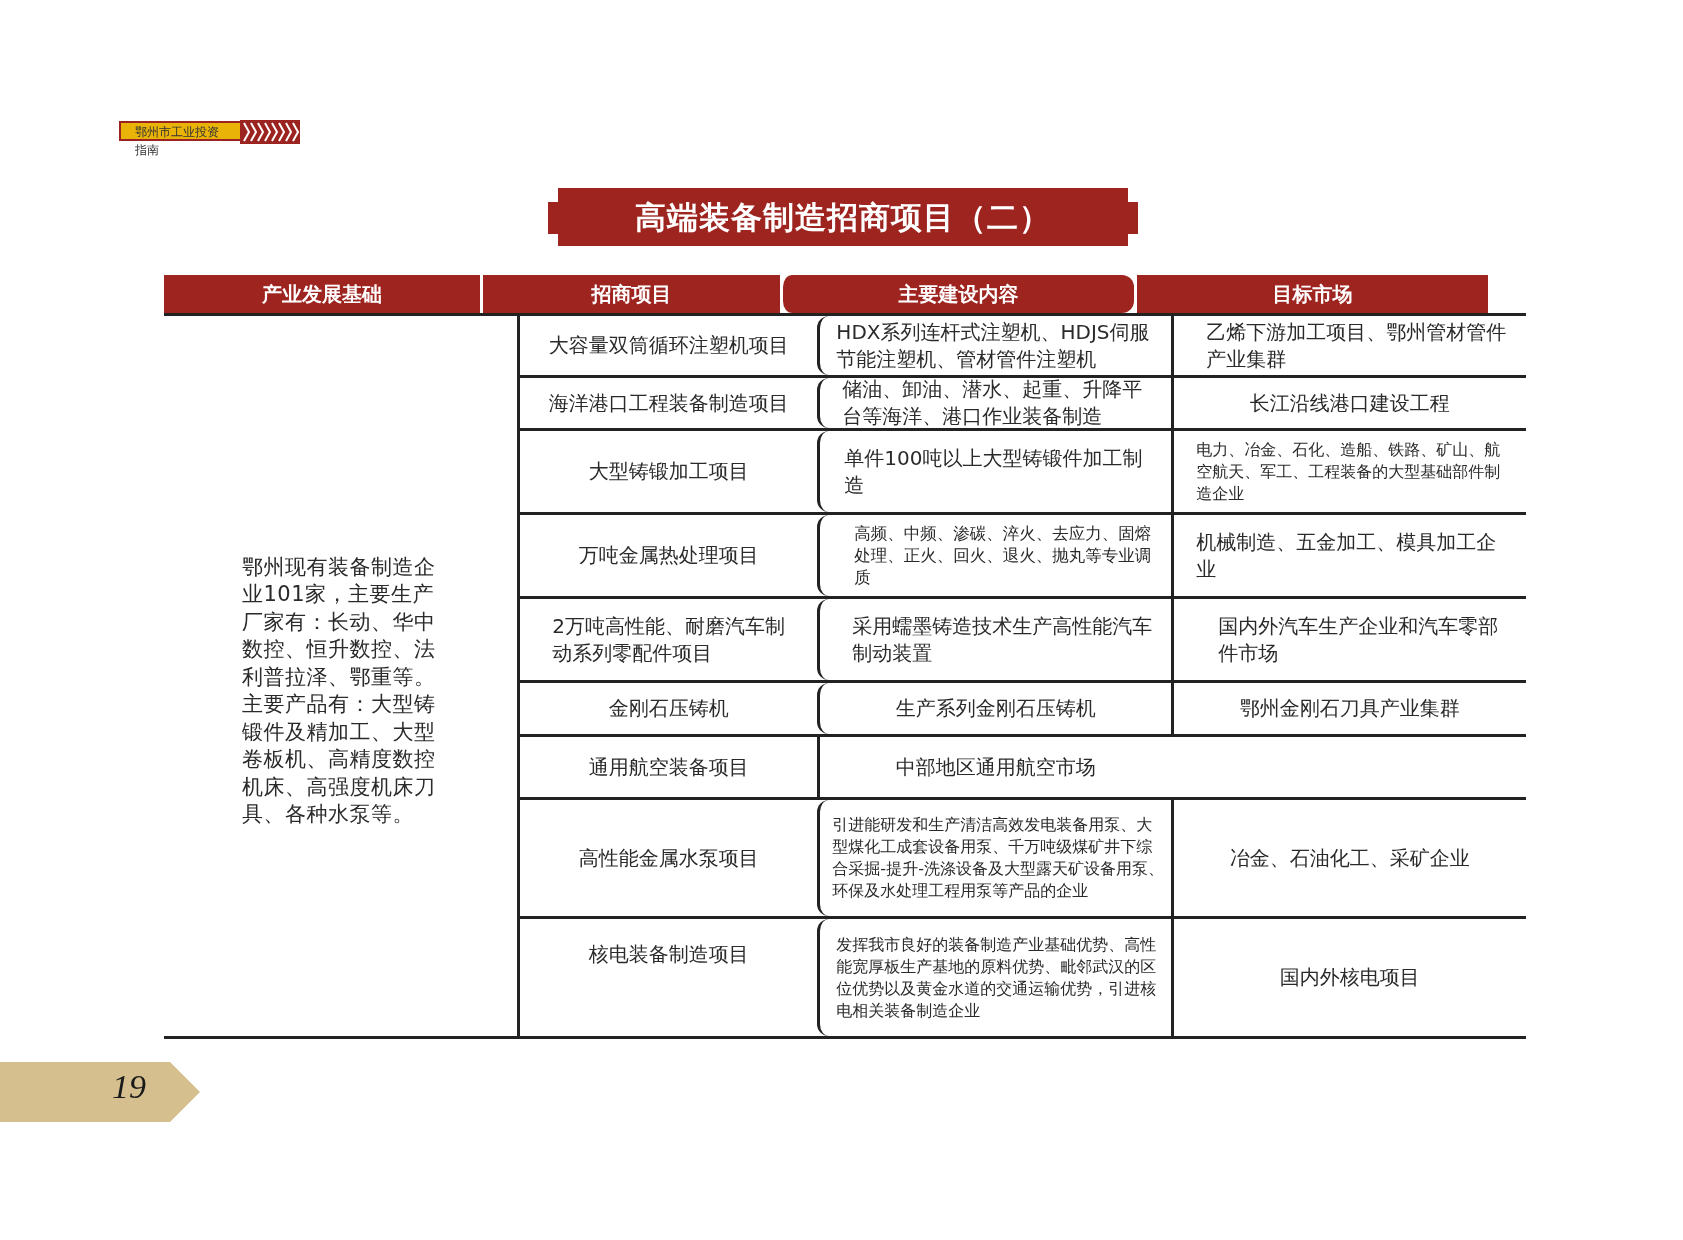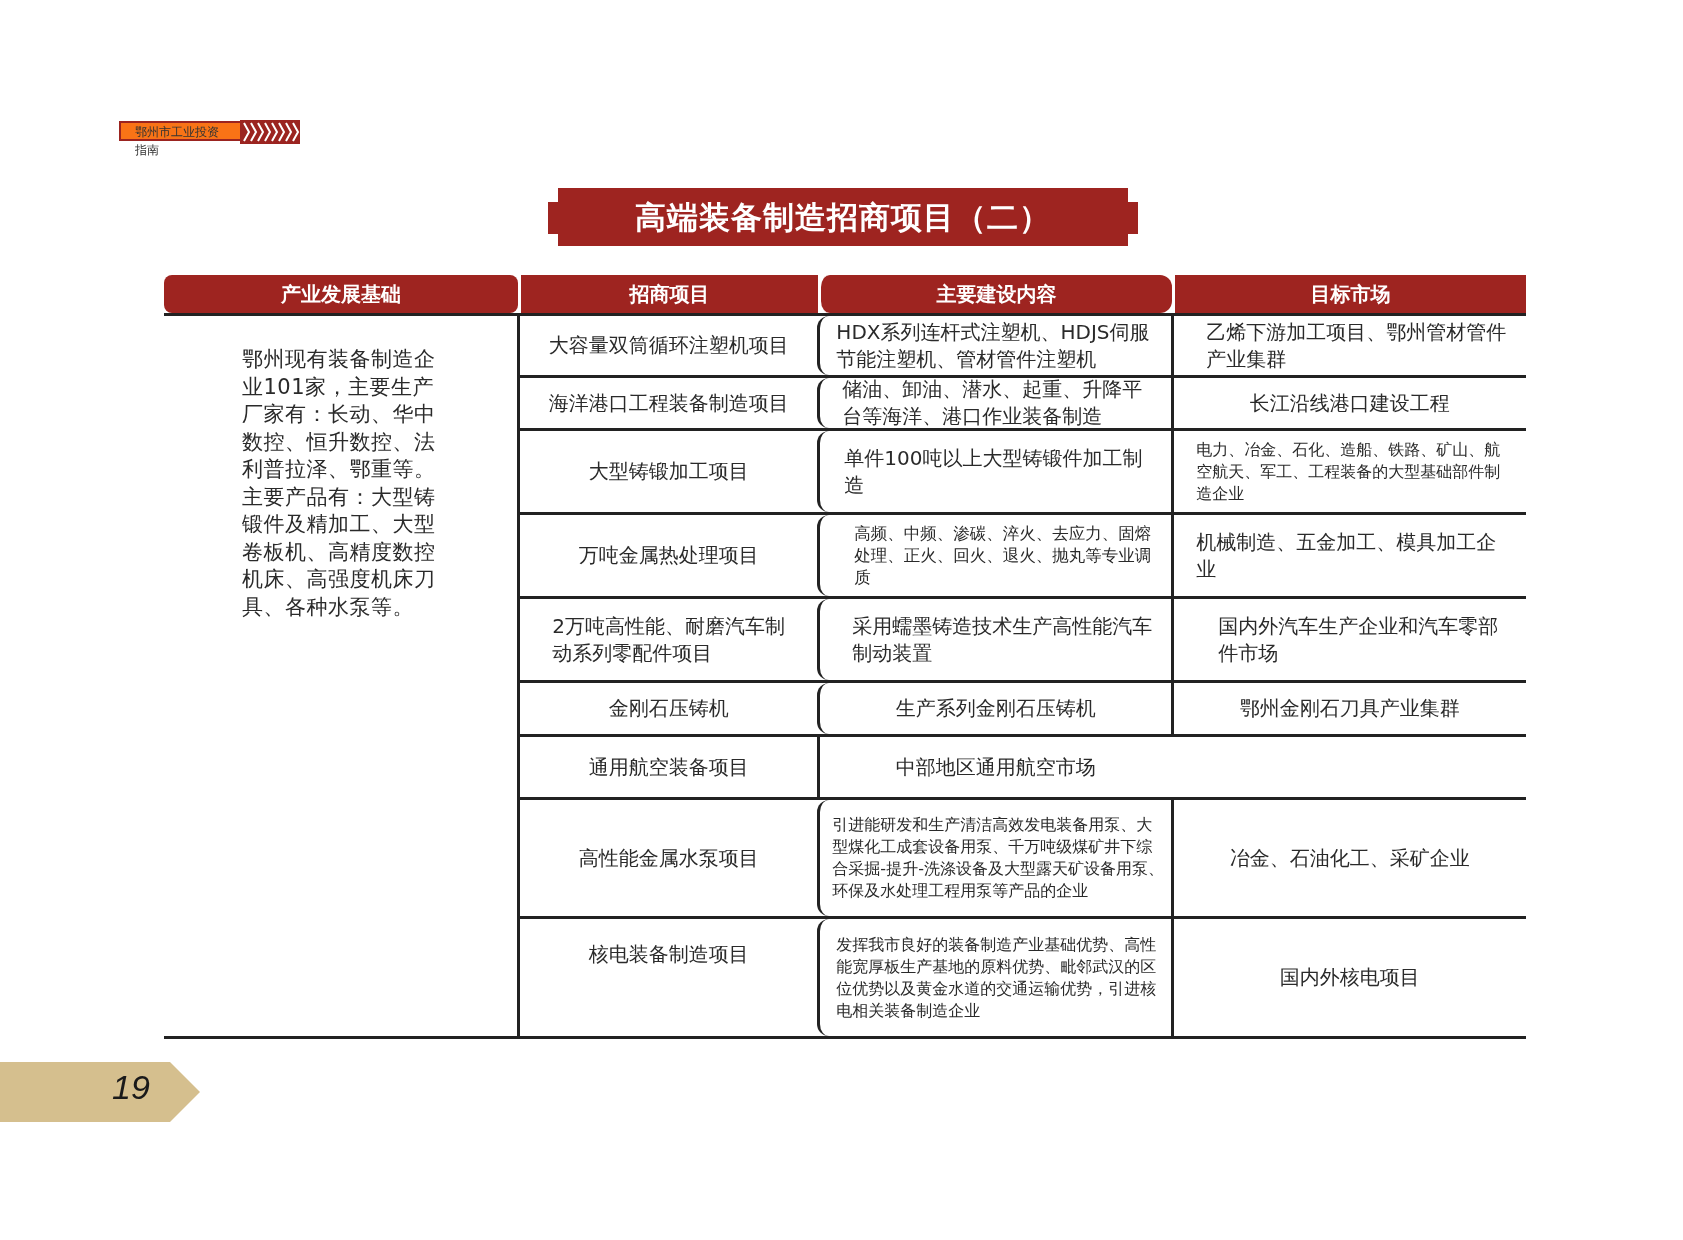--- a/index.html
+++ b/index.html
@@ -2,57 +2,57 @@
 <html><head>
 <meta charset="utf-8">
 <style>
   html, body { margin:0; padding:0; background:#ffffff; }
   body { width:1683px; height:1240px; position:relative; overflow:hidden;
          font-family:"DejaVu Sans","Liberation Sans",sans-serif; color:#2a2a2a; }
 
   
   .guide-tag { position:absolute; left:119px; top:121px; height:20px; display:flex; }
   .guide-tag .label { border:2px solid #9b2420; border-right:none; padding:0 14px 0 14px;
-      font-size:12px; line-height:18px; color:#333; background:#f97316; width:121px; box-sizing:border-box;}
+      font-size:12px; line-height:18px; color:#333; background:#eab308; width:121px; box-sizing:border-box;}
   .guide-tag .chev { width:60px; height:24px; margin-top:-1px; background:#9b2420; position:relative; overflow:hidden; }
   .guide-tag .chev svg { position:absolute; left:0; top:0; }
 
   
   .title-banner { position:absolute; left:548px; top:188px; width:590px; height:58px; }
   .title-banner .main { position:absolute; left:10px; top:0; width:570px; height:58px; background:#9e2420; }
   .title-banner .tab-l { position:absolute; left:0; top:14px; width:12px; height:32px; background:#9e2420; }
   .title-banner .tab-r { position:absolute; right:0; top:14px; width:12px; height:32px; background:#9e2420; }
   .title-banner .text { position:absolute; left:10px; top:0; width:570px; height:58px; line-height:58px;
       text-align:center; color:#fff; font-weight:bold; font-size:31px; letter-spacing:1px; }
 
   
   .table { position:absolute; left:164px; top:275px; width:1362px; }
   .thead { display:flex; height:38px; border-bottom:3px solid #222; }
   .th { background:#9e2420; color:#fff; font-weight:bold; font-size:20px; text-align:center; line-height:38px; box-sizing:border-box; }
   .th + .th { border-left:3px solid #fff; }
 
-  .c1 { width:354px;border-radius:8px; } .c2 { width:300px; } .c3 { width:354px;border-radius:12px; } .c4 { width:354px; }
+  .c1 { width:316px; } .c2 { width:300px; } .c3 { width:354px;border-radius:12px; } .c4 { width:354px; }
 
   .tbody { display:flex; border-bottom:3px solid #222; }
-  .basis { width:354px; display:flex; justify-content:flex-start; box-sizing:border-box; padding-left:78px;margin-top:30px; }
+  .basis { width:354px; display:flex; align-items:center; justify-content:flex-start; box-sizing:border-box; padding-left:78px;margin-top:30px; }
   .basis-text { width:200px; font-size:21px; line-height:27.5px; color:#2a2a2a; letter-spacing:0.5px; }
   .rows { width:1008px; border-left:3px solid #222; }
   .row { display:flex; border-bottom:3px solid #222; box-sizing:border-box; }
   .row:last-child { border-bottom:none; }
   .cell { display:flex; align-items:center; box-sizing:border-box; padding:0 16px; font-size:20px; line-height:27px; color:#2a2a2a; }
   .cell + .cell { border-left:3px solid #222; }
   .cell.center { justify-content:center; text-align:center; }
   .cell.small { font-size:16.5px; line-height:22px; }
   .cell.tiny { font-size:16px; line-height:22px; }
   .cell.c2 { width:297px; }
 
   
   .page-tab { position:absolute; left:0; top:1062px; width:200px; height:60px; }
   .page-tab svg { position:absolute; left:0; top:0; }
-  .page-tab .num { position:absolute; left:112px; top:6px; font-family:Liberation Sans, sans-serif;
+  .page-tab .num { position:absolute; left:112px; top:6px; font-family:Liberation Serif, serif;
       font-style:italic; font-size:34px; color:#1a1a1a; }
 </style>
 </head>
 <body>
 
 <div class="guide-tag">
   <div class="label">鄂州市工业投资指南</div>
   <div class="chev">
     <svg width="60" height="24" viewBox="0 0 60 24">
       <g fill="none" stroke="#ffffff" stroke-width="2">

